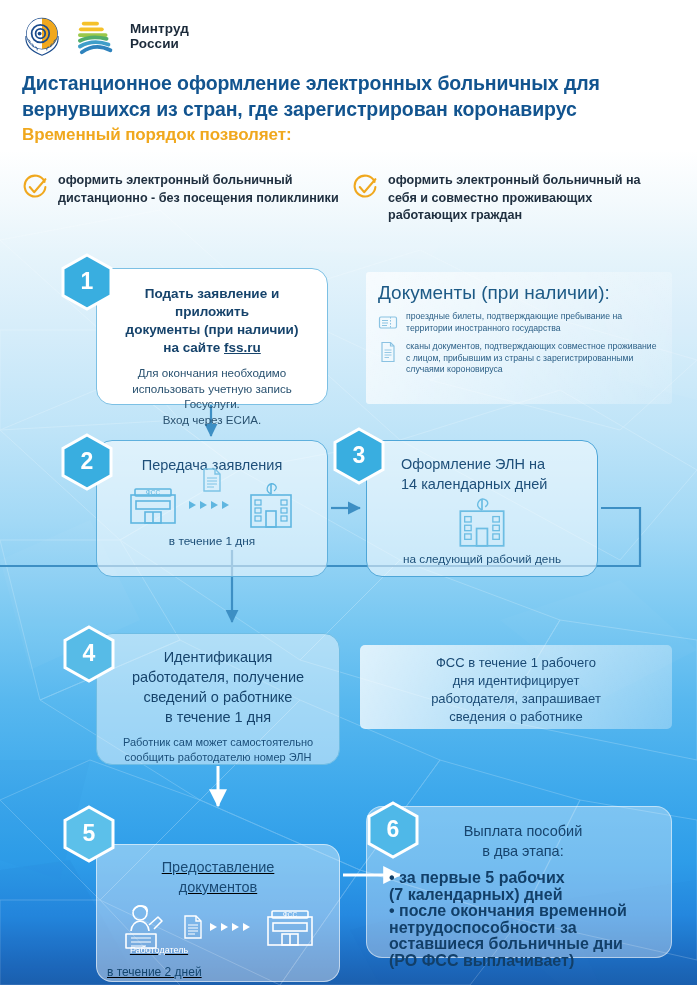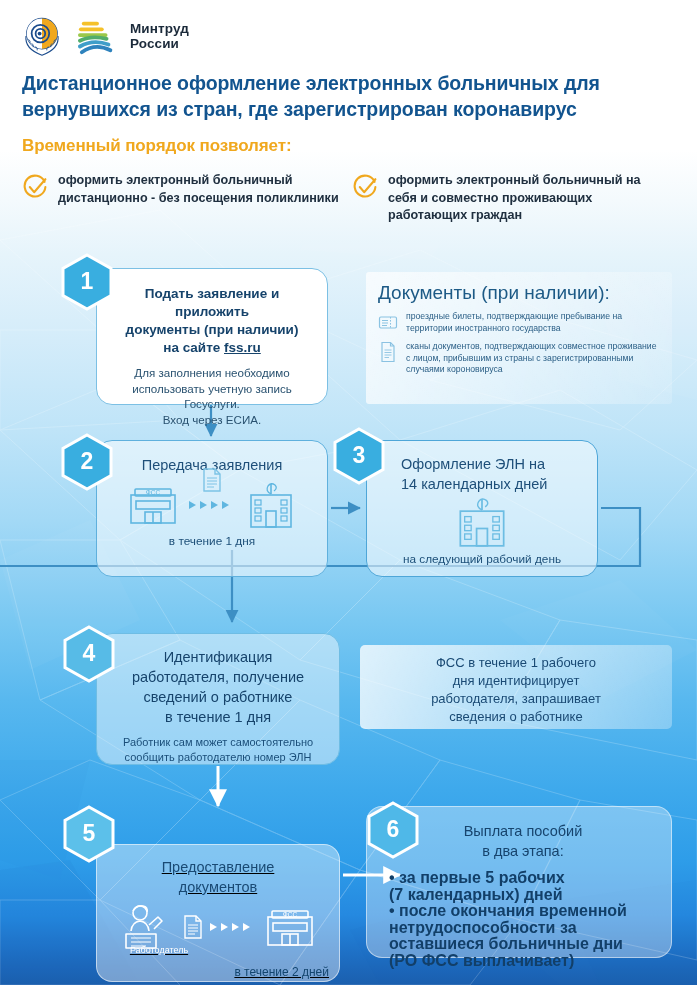--- a/index.html
+++ b/index.html
@@ -41,21 +41,21 @@
   .logo-text{
     font-size:13.5px;line-height:15px;font-weight:bold;color:#1b2a3a;
     letter-spacing:.1px;
   }
   .title{
     position:absolute;left:22px;top:70px;width:640px;
     font-size:19.5px;line-height:26px;font-weight:bold;
     color:#12548f;letter-spacing:-.1px;
   }
   .subtitle{
-    position:absolute;left:22px;top:136px;
+    position:absolute;left:22px;top:125px;
     font-size:17px;font-weight:bold;color:#f0a81e;letter-spacing:-.1px;text-align:center;
   }
 
   
   .bullets{position:absolute;left:22px;top:172px;width:655px;display:flex;}
   .bullet{display:flex;gap:10px;align-items:flex-start;}
   .bullet.b1{width:330px;}
   .bullet.b2{width:310px;}
   .check-icon{flex:0 0 auto;width:26px;height:26px;margin-top:2px;}
   .bullet-text{
@@ -129,21 +129,21 @@
   }
   .c5-title{color:#1a4a74;}
   .c6-title{text-align:center;font-size:14.5px;line-height:20px;color:#17446d;}
   .c6-list{
     margin-top:9px;font-size:16px;line-height:16.5px;color:#123f68;font-weight:bold;
   }
   .c6-list div{white-space:nowrap;}
   .c4b-text{
     text-align:center;font-size:13px;line-height:18px;color:#1a4a74;padding-top:9px;
   }
-  .c5-dur{color:#13456e;font-size:12px;text-align:right;}
+  .c5-dur{color:#13456e;font-size:12px;text-align:left;}
   .c5-label{font-size:9px;color:#ffffff;text-align:center;}
 
   
   .docs{
     position:absolute;left:366px;top:272px;width:306px;height:132px;z-index:4;
     background:linear-gradient(100deg,rgba(255,255,255,.72),rgba(255,255,255,.18));
     border-radius:3px;padding:10px 10px 0 12px;box-sizing:border-box;
   }
   .docs-title{font-size:19px;color:#1d5a86;margin-bottom:7px;}
   .doc-row{display:flex;gap:8px;margin-bottom:7px;align-items:flex-start;}
@@ -293,21 +293,21 @@
   <div class="card card-1">
     <div class="c1-inner">
       <div class="card-title">
         <div>Подать заявление и приложить</div>
         <div>документы (при наличии)</div>
         <div>
           <span>на сайте </span><span class="c1-link">fss.ru</span>
         </div>
       </div>
       <div class="card-sub" style="margin-top:8px;">
-        <div>Для заполнения необходимо</div>
+        <div>Для окончания необходимо</div>
         <div>использовать учетную запись Госуслуги.</div>
         <div>Вход через ЕСИА.</div>
       </div>
     </div>
   </div>
 
   <div class="docs">
     <div class="docs-title">Документы (при наличии):</div>
 
 

